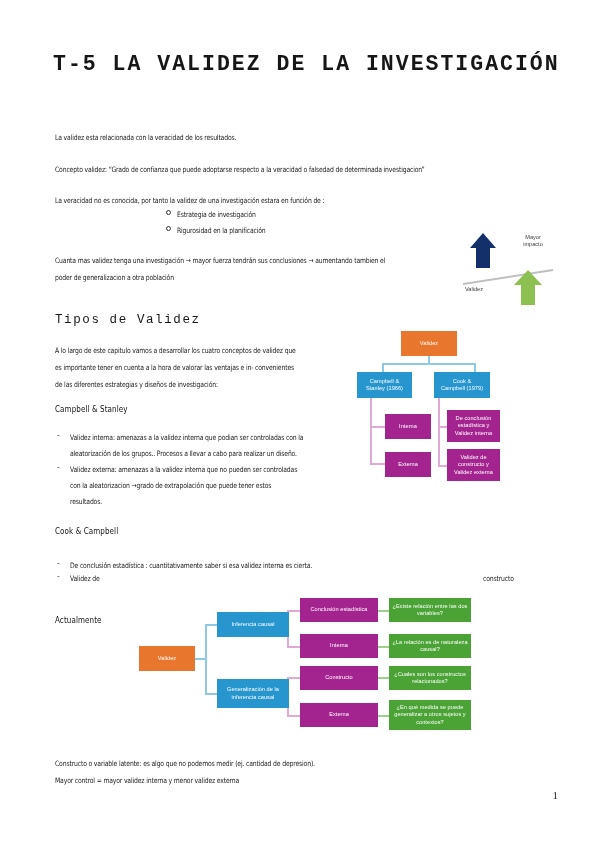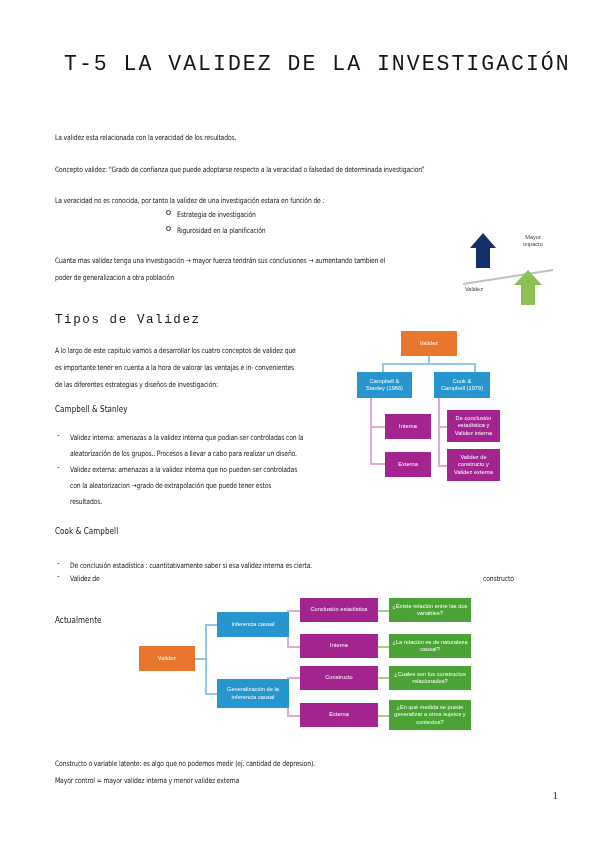--- a/index.html
+++ b/index.html
@@ -13,27 +13,28 @@
     height: 848px;
     background: #ffffff;
     overflow: hidden;
     font-family: "Liberation Sans", sans-serif;
     color: #1a1a1a;
   }
 
   
   .doc-title {
     position: absolute;
-    left: 64px;
+    left: 53px;
     top: 52px;
     font-family: "Liberation Mono", "DejaVu Sans Mono", monospace;
     font-size: 21.5px;
     letter-spacing: 2.0px;
     color: #161616;
     white-space: nowrap;
+    font-weight: bold;
   }
   .heading {
     position: absolute;
     font-family: "Liberation Mono", "DejaVu Sans Mono", monospace;
     font-size: 12.5px;
     letter-spacing: 1.6px;
     color: #161616;
     white-space: nowrap;
   }
   .body-text {

